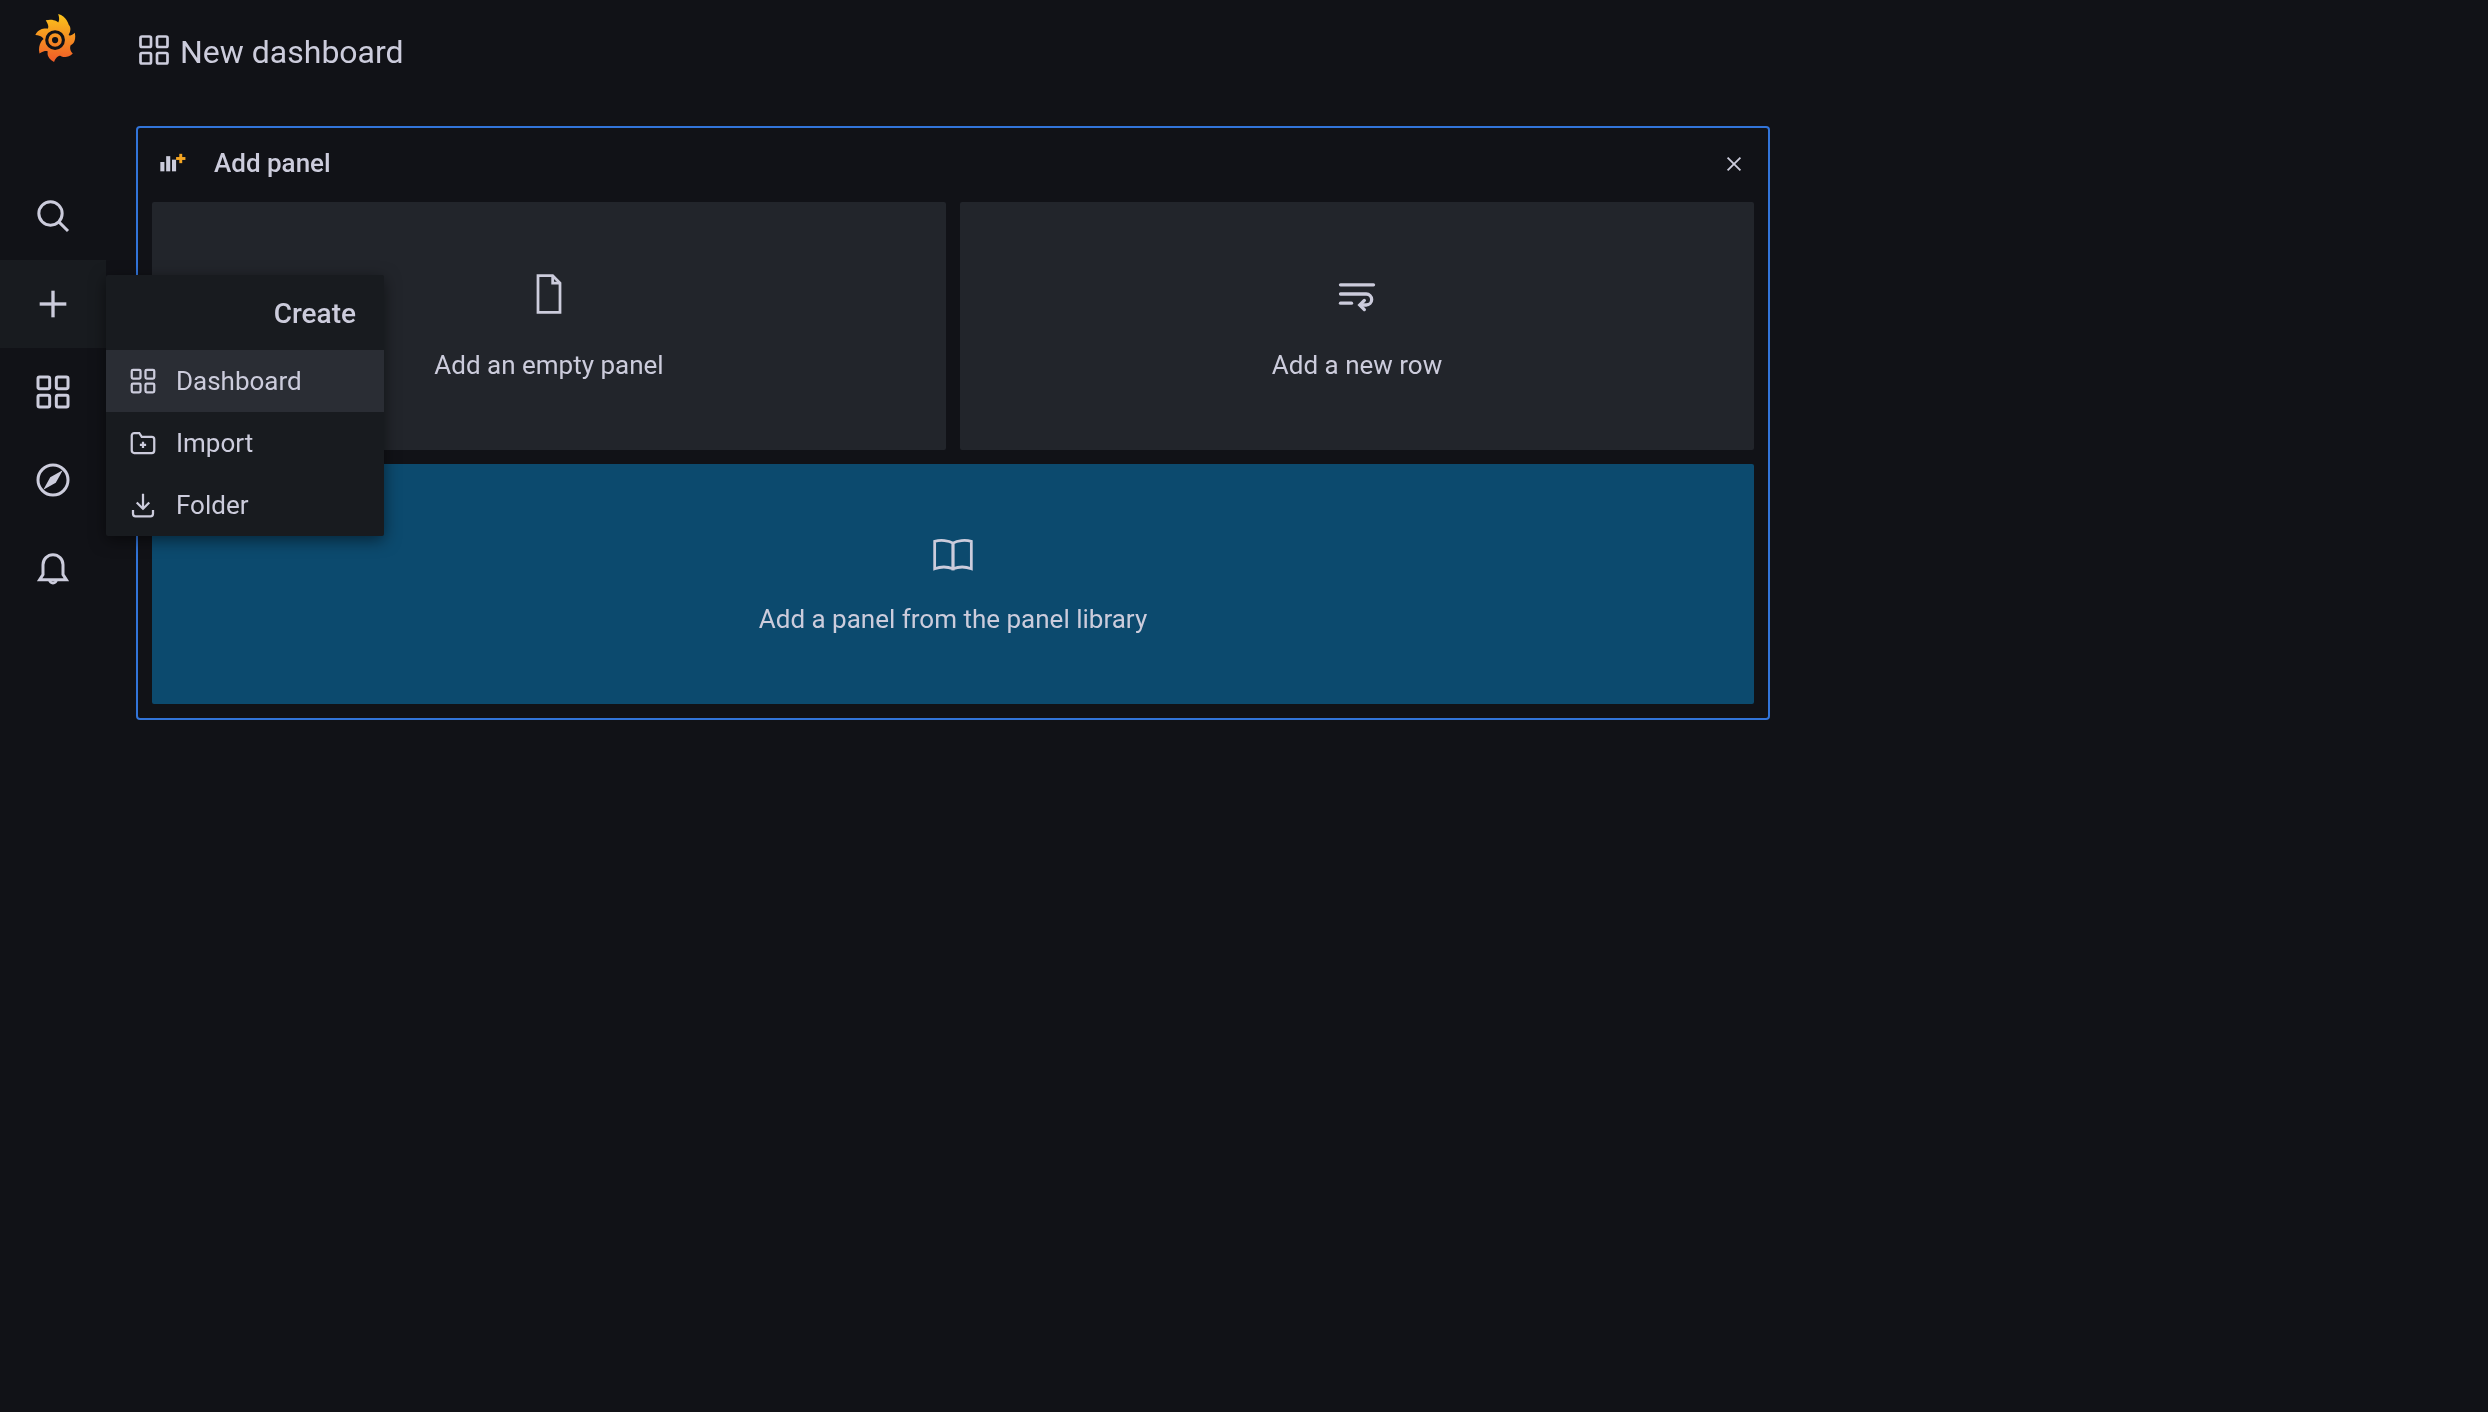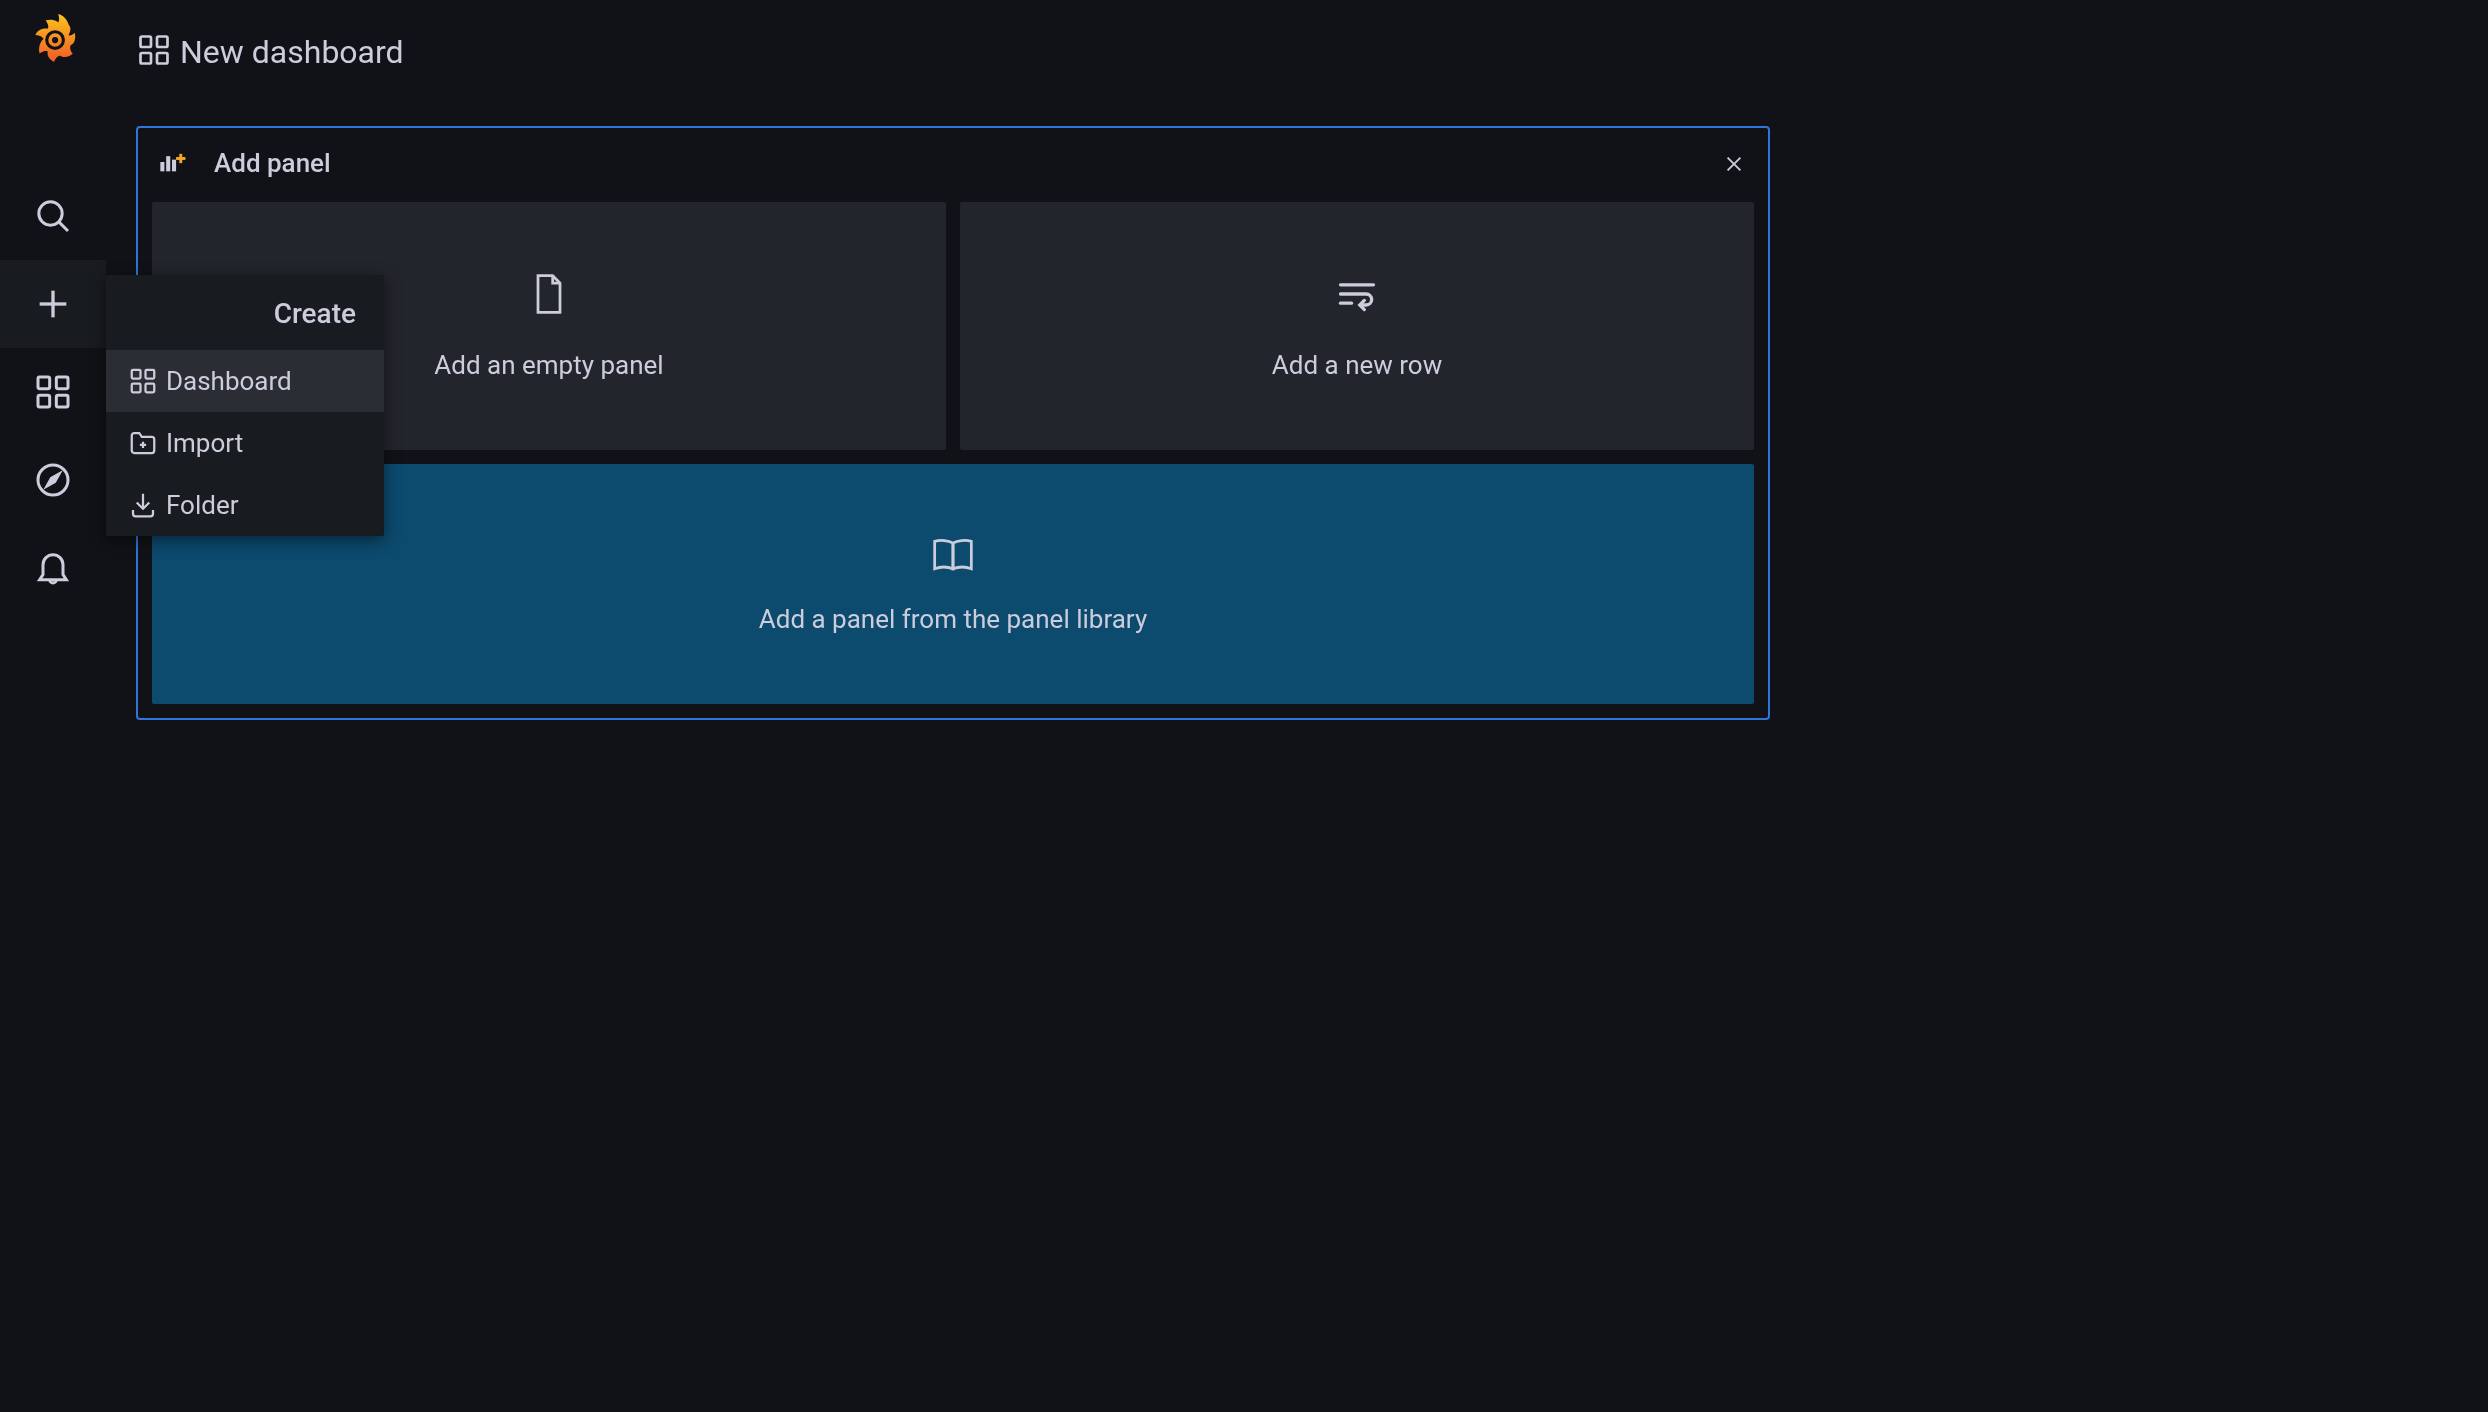--- a/index.html
+++ b/index.html
@@ -196,21 +196,21 @@
     .flyout-header {
       font-size: 28px;
       font-weight: 500;
       color: #ccccdc;
       padding: 22px 28px 20px 28px;
     }
     
     .flyout-item {
       display: flex;
       align-items: center;
-      gap: 8px;
+      gap: 18px;
       padding: 16px 22px;
       cursor: pointer;
       font-size: 26px;
       color: #ccccdc;
     }
     
     .flyout-item.highlighted {
       background: #2a2d34;
     }
     

